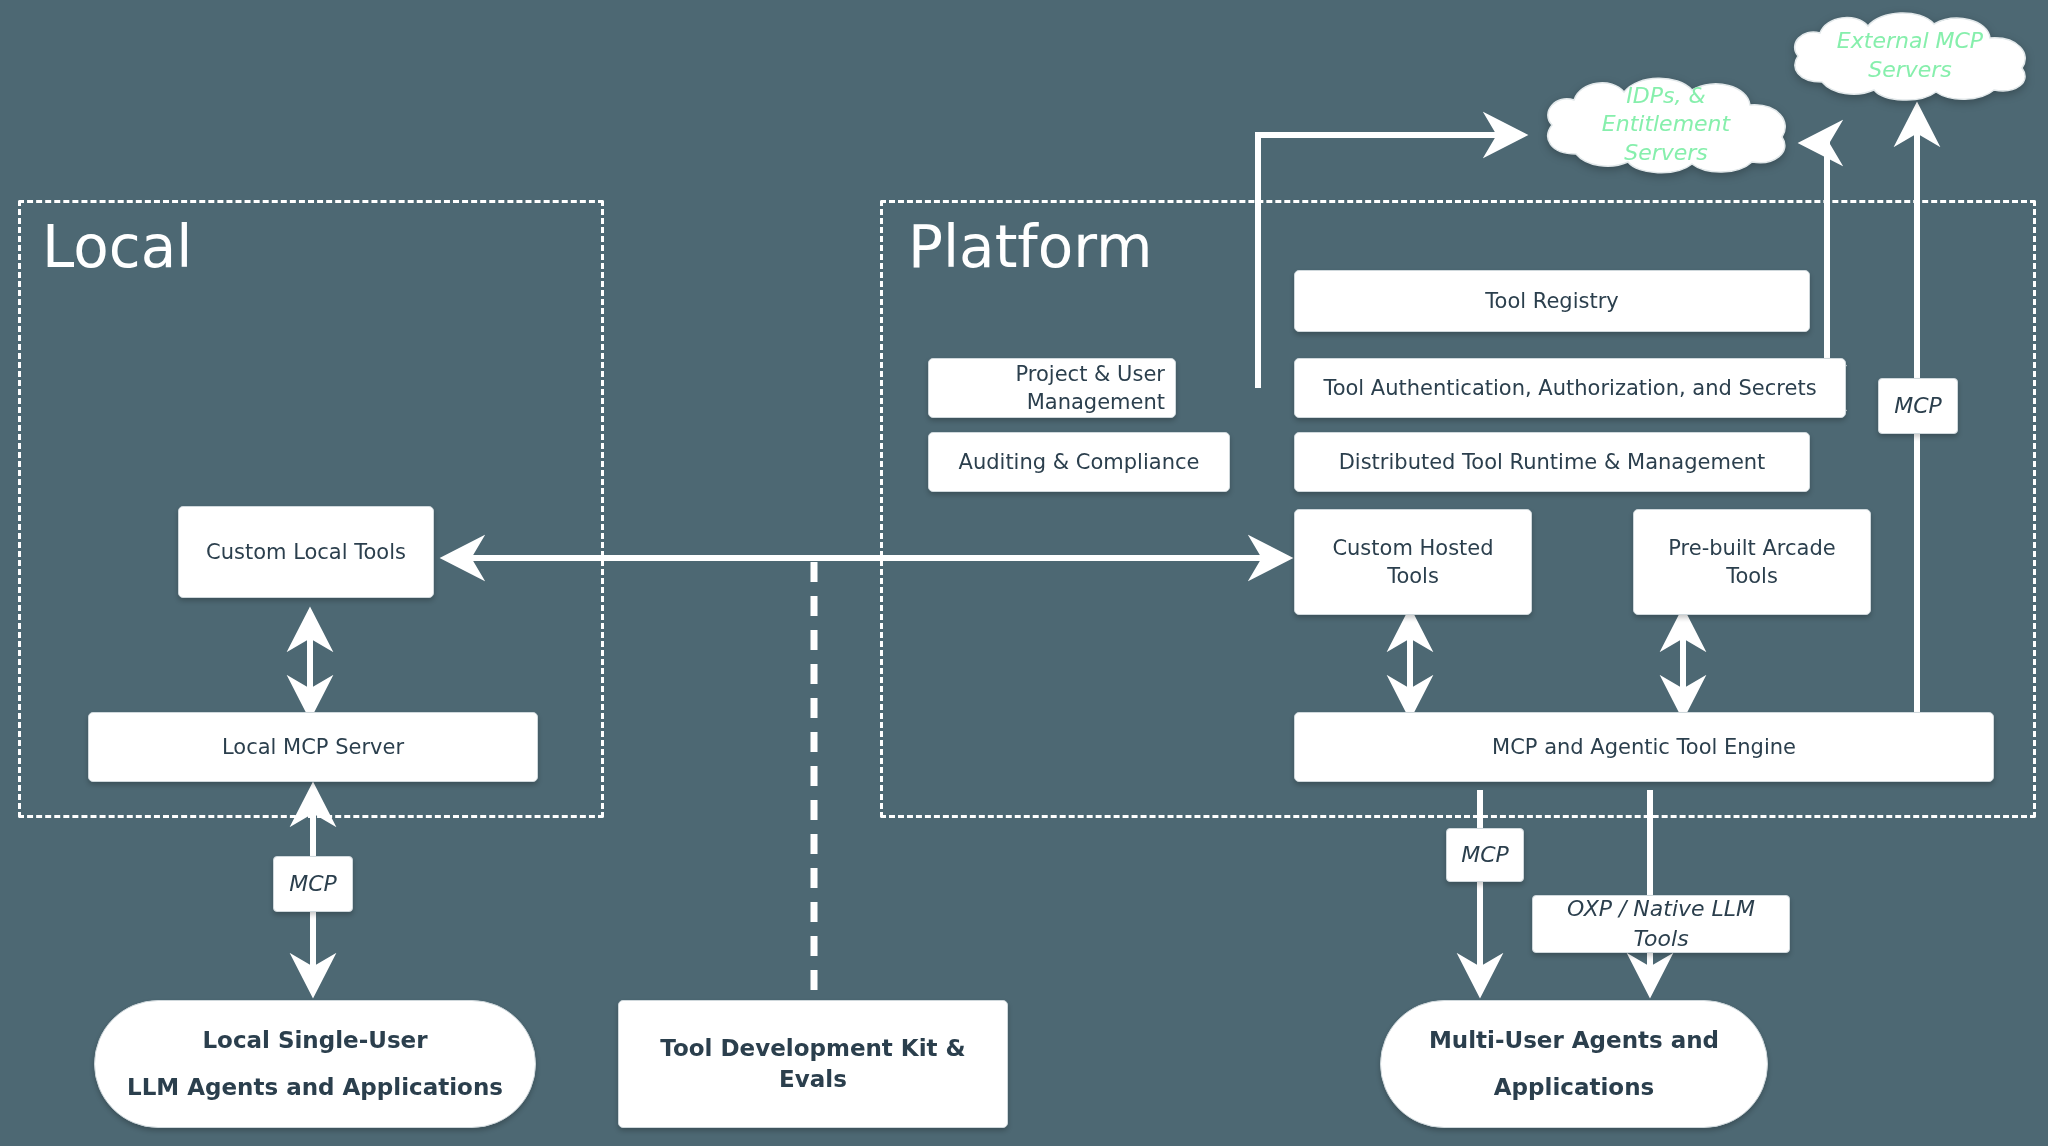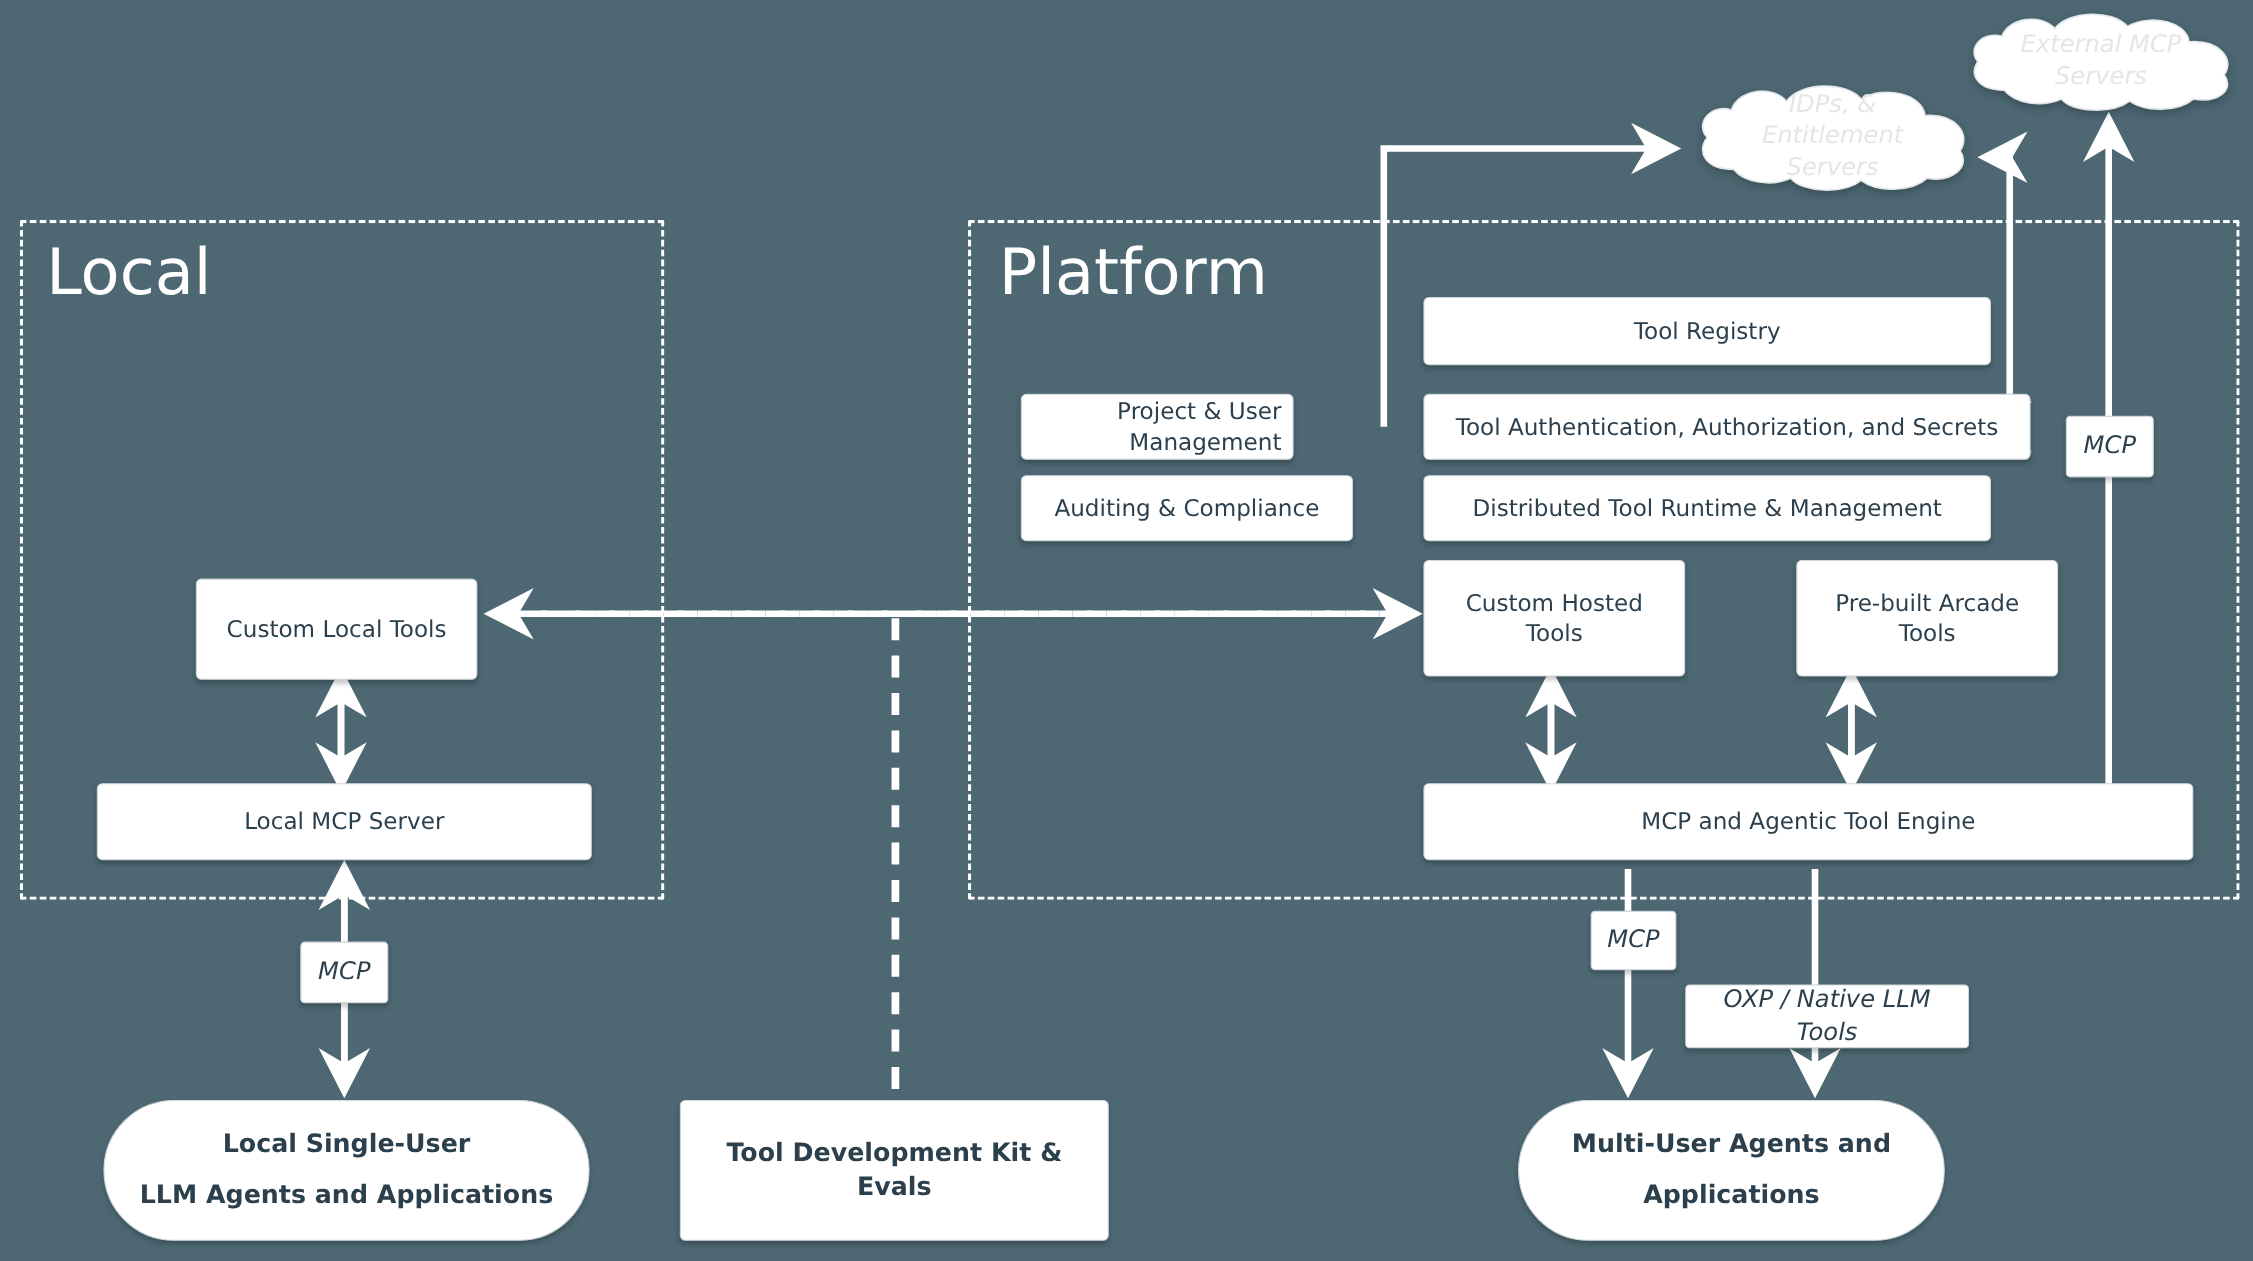--- a/index.html
+++ b/index.html
@@ -19,21 +19,21 @@
         display:flex;align-items:center;justify-content:center;text-align:center;
         color:#2b3f4d;font-size:21px;line-height:1.35;padding:18px 10px;box-sizing:border-box;}
   .node.bold{font-weight:700;font-size:23px;gap:16px;}
   .node.pill{border-radius:70px;}
   .node.tag{font-style:italic;font-size:22px;border-radius:4px;}
 
   
   .cloud{position:absolute;}
   .cloud svg{display:block;filter:drop-shadow(0 3px 4px rgba(0,0,0,.25));}
   .cloud .cl-label{position:absolute;inset:0;display:flex;align-items:center;
-        justify-content:center;text-align:center;color:#e5e5e5;font-style:italic;
+        justify-content:center;text-align:center;color:#86efac;font-style:italic;
         font-size:22px;line-height:1.3;padding:0 34px;box-sizing:border-box;}
 </style>
 </head>
 <body>
 
 <div class="stage">
 
   <svg class="wires" viewBox="0 0 2048 1146">
     <defs>
       <marker id="ah" markerWidth="9" markerHeight="9" refX="6.2" refY="4.5" orient="auto">
@@ -99,21 +99,21 @@
   <div class="cloud" style="left:1532px;top:72px;width:268px;height:105px;">
     <svg viewBox="0 0 268 105" width="268" height="105" aria-hidden="true">
       <path d="M44,82 C18,82 10,66 20,53 C8,40 24,22 42,28 C48,9 80,5 92,20
                C106,2 146,2 160,18 C182,5 216,14 218,33 C246,31 260,50 250,65
                C260,80 242,94 220,90 C206,103 174,103 160,92 C144,105 106,103 96,90
                C78,98 54,94 44,82 Z" fill="#ffffff" stroke="#e2e8ea" stroke-width="1.5"></path>
     </svg>
     <div class="cl-label">IDPs, &amp; Entitlement Servers</div>
   </div>
 
-  <div class="node" style="left:178px;top:506px;width:256px;height:92px;margin-top:20px;">
+  <div class="node" style="left:178px;top:506px;width:256px;height:92px;">
     <span>Custom Local Tools</span>
   </div>
 
   <div class="node" style="left:88px;top:712px;width:450px;height:70px;">
     <span>Local MCP Server</span>
   </div>
 
   <div class="node" style="left:928px;top:358px;width:248px;height:60px;text-align:right;">
     <span>Project &amp; User Management</span>
   </div>

